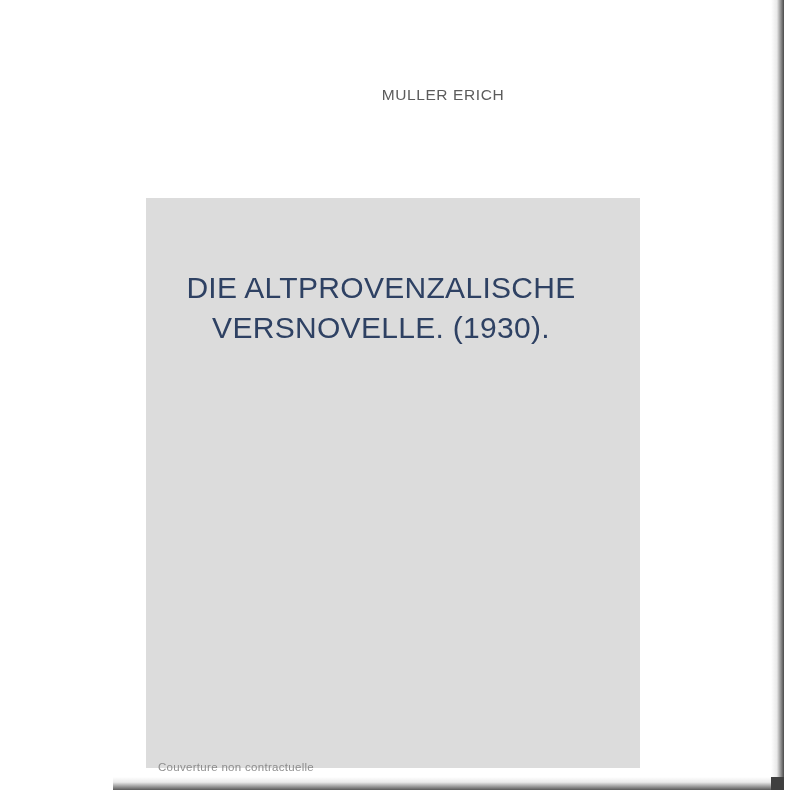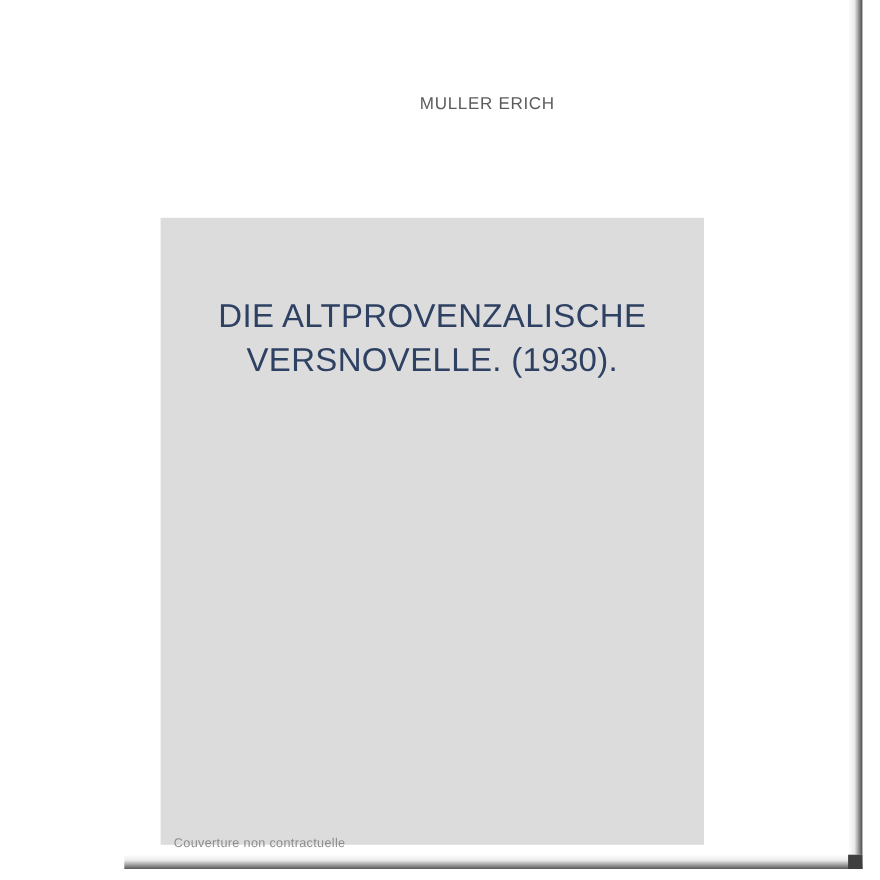--- a/index.html
+++ b/index.html
@@ -68,21 +68,21 @@
   .image-placeholder {
     position: absolute;
     left: 146px;
     top: 198px;
     width: 494px;
     height: 570px;
     background: #dcdcdc;
   }
   .title {
     position: absolute;
-    left: 146px;
+    left: 134px;
     top: 268px;
     width: 494px;
     text-align: center;
     color: #2e4163;
     font-size: 30px;
     line-height: 40px;
     letter-spacing: 0.3px;
     font-family: "Liberation Sans", sans-serif;
   }
   .notice {

